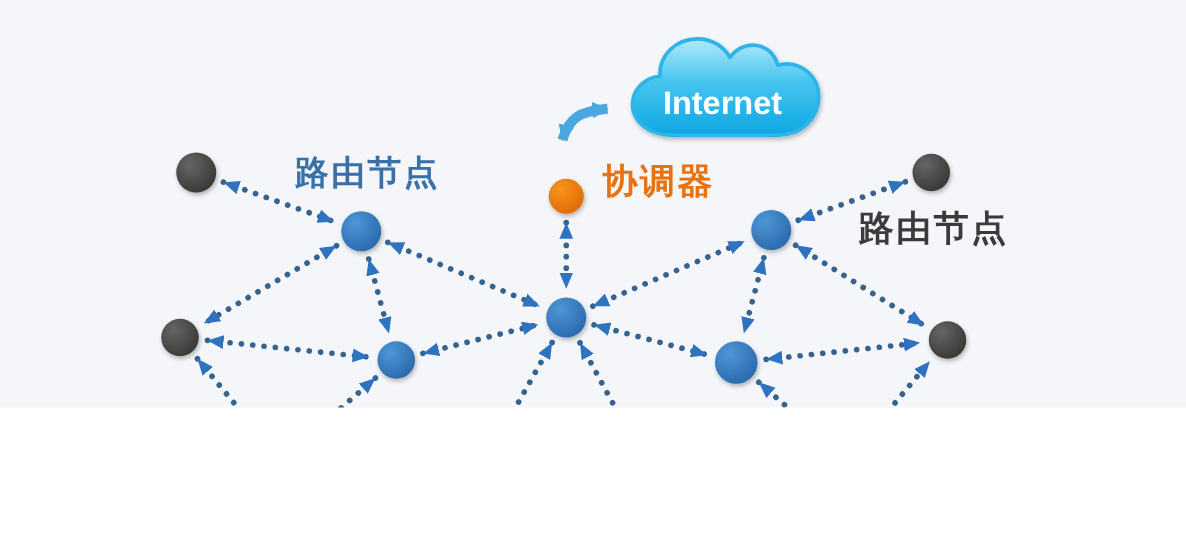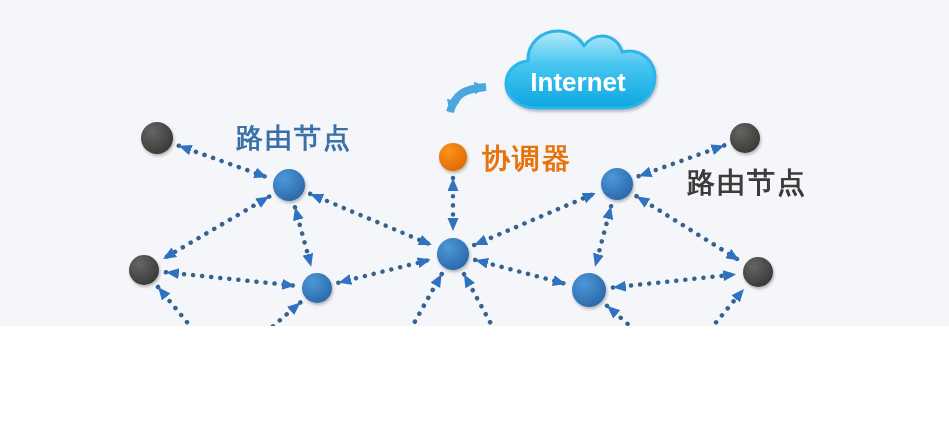--- a/index.html
+++ b/index.html
@@ -12,21 +12,21 @@
   .stage svg{position:absolute;left:0;top:0;}
   .diagram-label{
     position:absolute;
     white-space:nowrap;
     line-height:1;
     letter-spacing:2px;
     user-select:none;
   }
   .label-router-left{left:236px;top:125px;font-size:27px;font-weight:600;}
   .label-router-right{left:687px;top:169px;font-size:28px;font-weight:600;}
-  .label-coordinator{left:482px;top:145px;font-size:28px;font-weight:700;}
+  .label-coordinator{left:482px;top:131px;font-size:28px;font-weight:700;}
 </style>
 </head>
 <body>
 
 <div class="stage" id="stage">
 
   <svg id="diagram-svg" width="949" height="445" viewBox="0 0 949 445">
     <defs>
       <radialGradient id="gradRouter" cx="35%" cy="30%" r="80%">
         <stop offset="0%" stop-color="#4e97d8"></stop>

